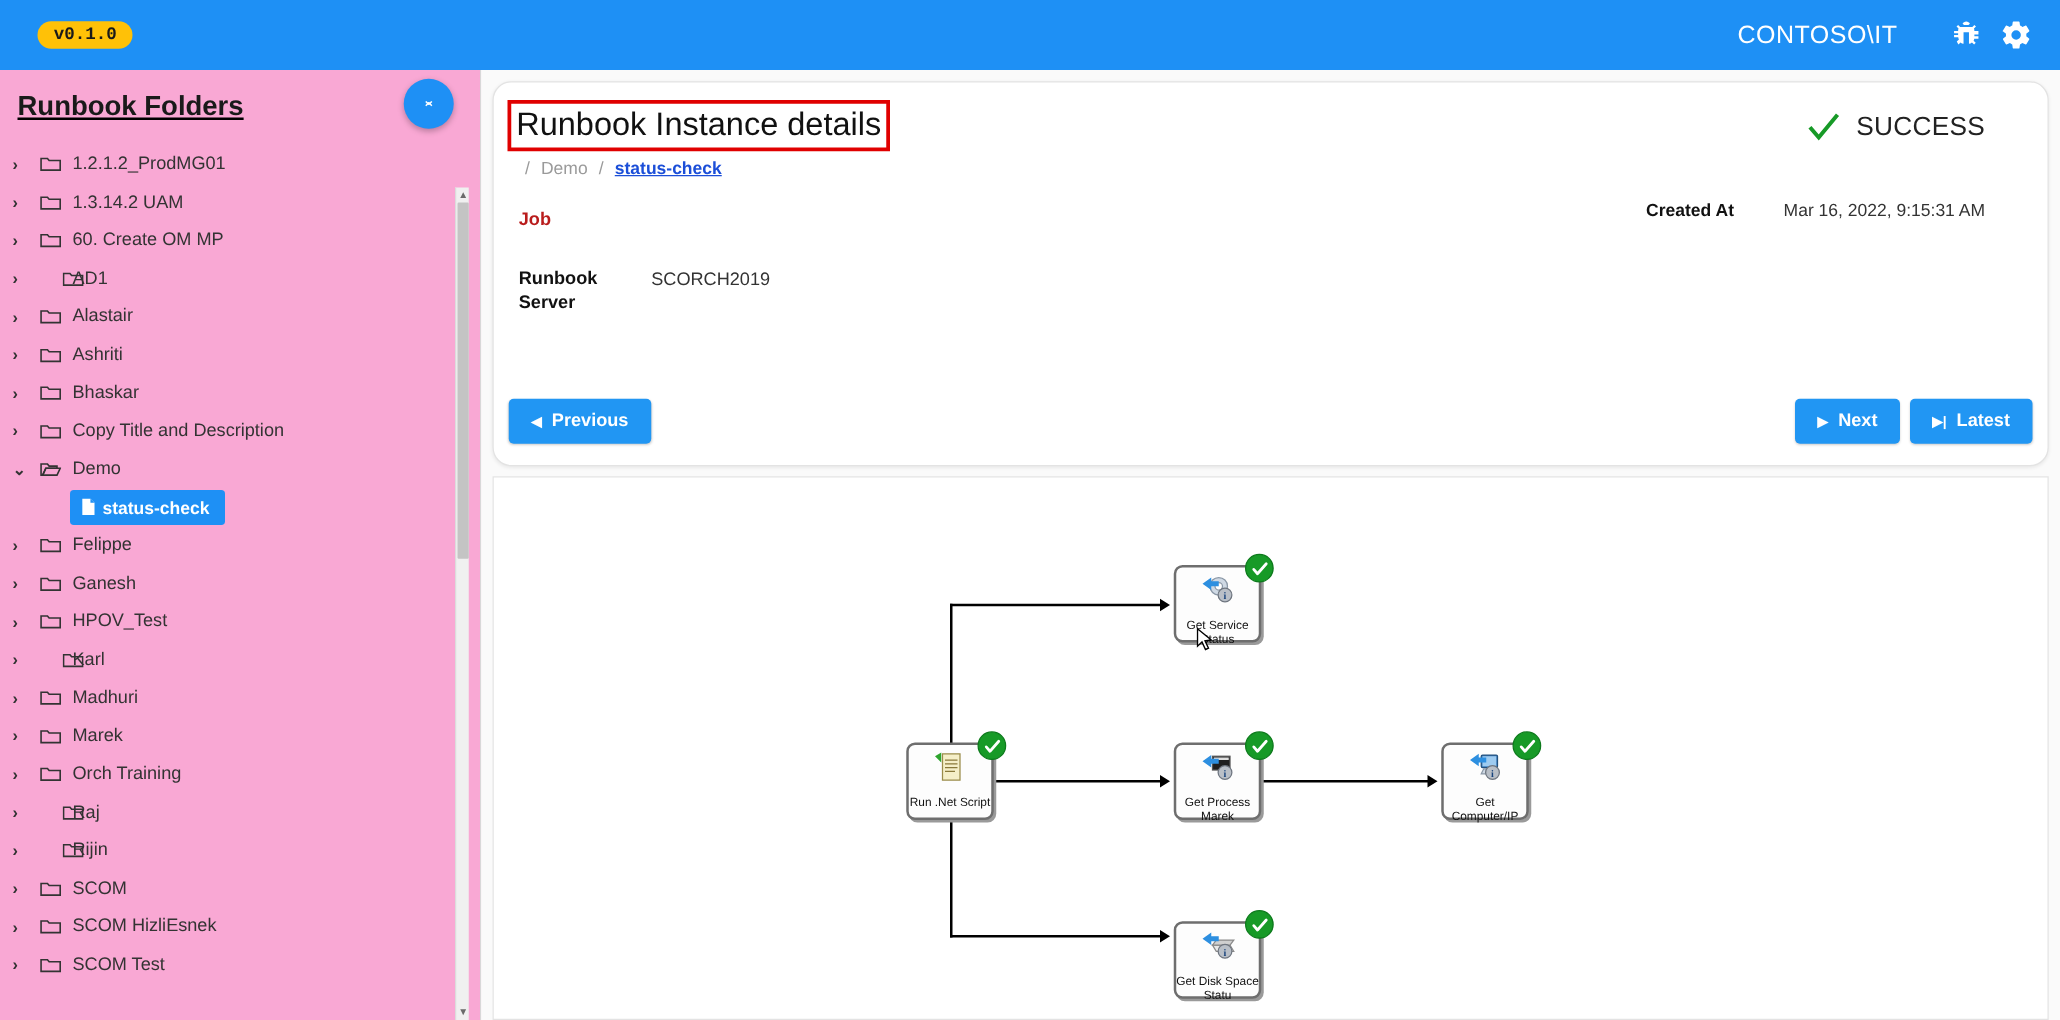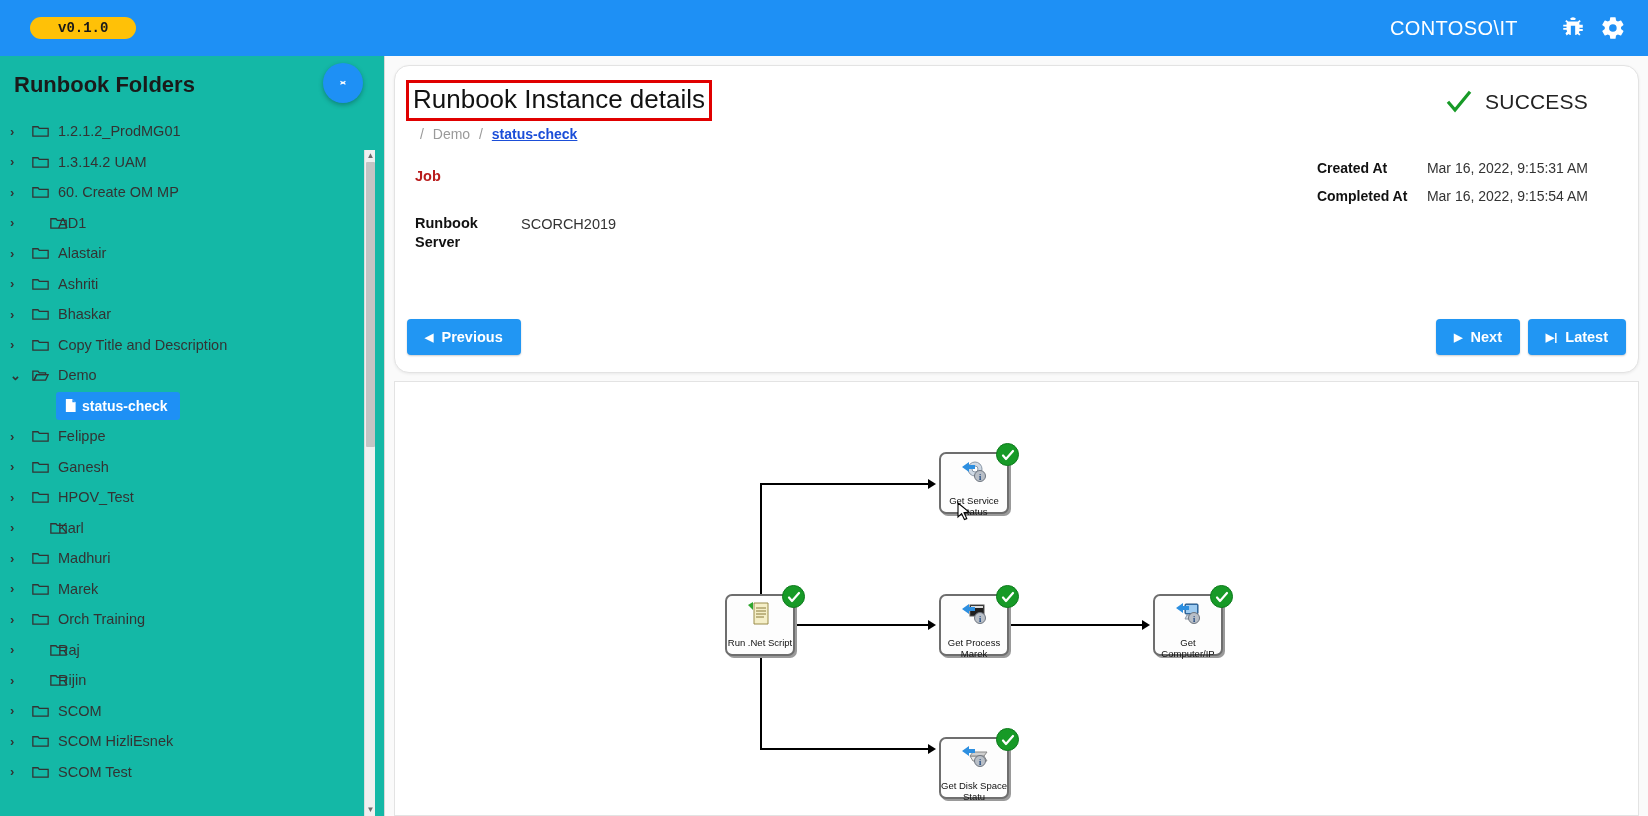--- a/index.html
+++ b/index.html
@@ -13,34 +13,34 @@
   .topbar {
     height: 56px; background: #1e90f5;
     display: flex; align-items: center;
     padding: 0 22px 0 14px; color: #fff;
   }
   .app-title { font-size: 21px; font-weight: 700; letter-spacing: .1px; }
   .version-badge {
     margin-left: 16px; background: #ffc107; color: #1a1a1a;
     font-family: "Liberation Mono", monospace;
     font-size: 14px; font-weight: 700;
-    padding: 4px 28px; border-radius: 12px; line-height: 1;
+    padding: 4px 13px; border-radius: 12px; line-height: 1;
   }
   .topbar-spacer { flex: 1; }
   .user-name { font-size: 20px; letter-spacing: .4px; margin-right: 28px; }
   .topbar-icon { width: 26px; height: 26px; margin-left: 14px; cursor: pointer; }
   .topbar-icon svg { display: block; width: 100%; height: 100%; fill: #fff; }
 
   
   .body-wrap { display: flex; height: 760px; }
 
   
   .sidebar {
-    width: 385px; background: #14b8a6; position: relative;
-    border-right: 1px solid #d8d8d8; flex: 0 0 385px;
+    width: 385px; background: #f9a8d4; position: relative;
+    border-right: 1px solid #d8d8d8; flex: 0 0 385px; text-decoration: underline;
   }
   .sidebar-header {
     font-size: 22px; font-weight: 700; color: #1a1a1a;
     padding: 16px 0 10px 14px;
   }
   .collapse-btn {
     position: absolute; top: 7px; right: 21px;
     width: 40px; height: 40px; border-radius: 50%;
     background: #1e90f5; color: #fff; cursor: pointer;
     display: flex; flex-direction: column;
@@ -488,24 +488,20 @@
             </svg>
         </span>
         <span class="status-text">SUCCESS</span>
       </div>
 
       <div class="meta">
         <div class="meta-row">
           <span class="meta-key">Created At</span>
           <span class="meta-val">Mar 16, 2022, 9:15:31 AM</span>
         </div>
-        <div class="meta-row">
-          <span class="meta-key">Completed At</span>
-          <span class="meta-val">Mar 16, 2022, 9:15:54 AM</span>
-        </div>
       </div>
 
       <button class="btn btn-prev">
         <span class="gl">◀</span>
         <span>Previous</span>
       </button>
 
       <button class="btn btn-next">
         <span class="gl">▶</span>
         <span>Next</span>

